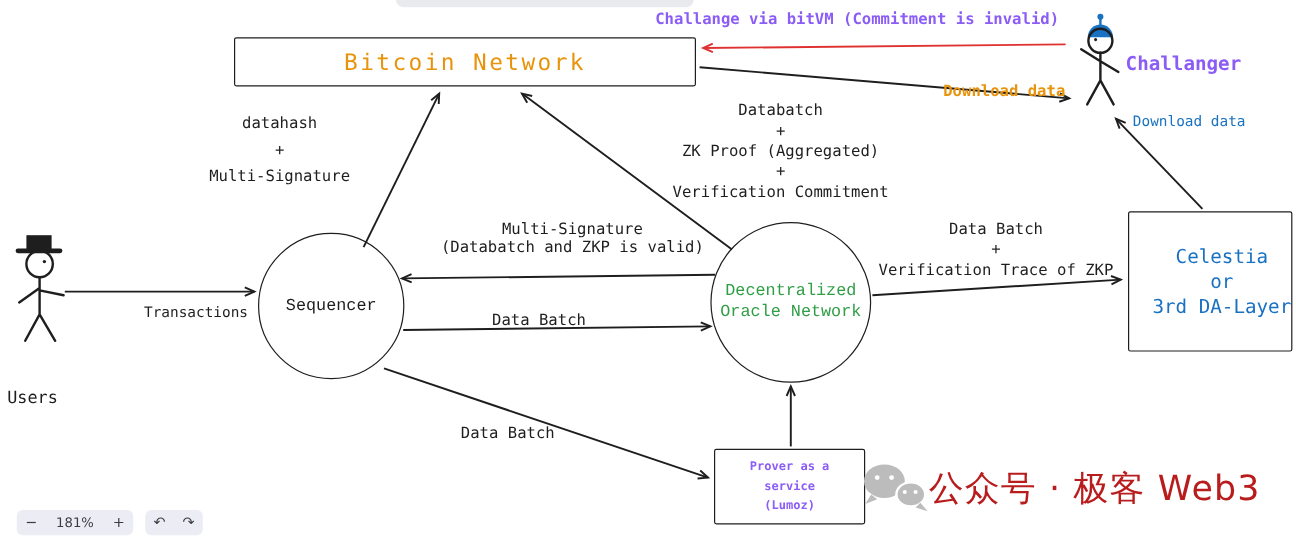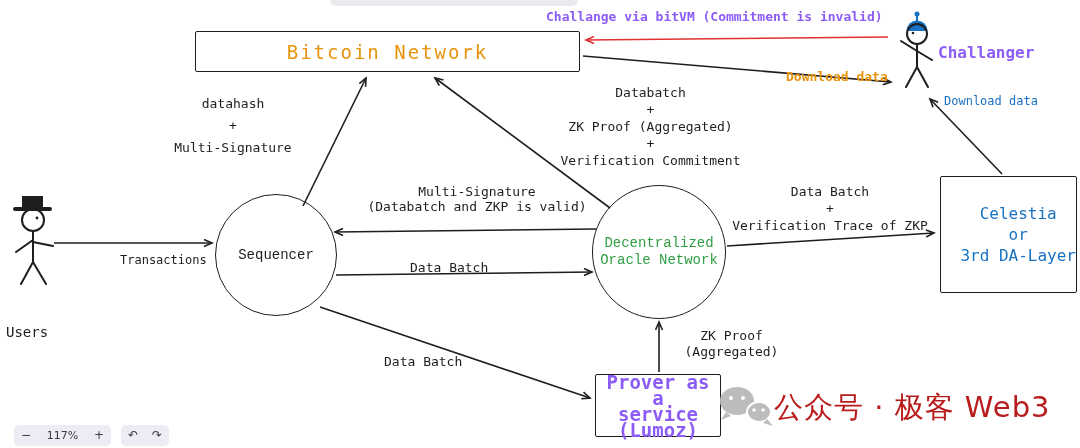--- a/index.html
+++ b/index.html
@@ -46,21 +46,21 @@
 Oracle Network</span>
   </div>
 
   <div class="box" style="left:940px;top:176px;width:137px;height:117px;justify-content:flex-end;">
     <span class="nodelbl blue" style="font-size:16px;line-height:21px;">Celestia
 or
 3rd DA-Layer</span>
   </div>
 
   <div class="box" style="left:595px;top:374px;width:126px;height:63px;">
-    <span class="nodelbl red" style="font-size:19px;line-height:16px;">Prover as a
+    <span class="nodelbl red" style="font-size:10px;line-height:16px;">Prover as a
 service
 (Lumoz)</span>
   </div>
 
   <svg class="layer" width="1080" height="448" viewBox="0 0 1080 448">
     <defs>
       <marker id="ah" markerWidth="12" markerHeight="12" refX="9" refY="4.5" orient="auto" markerUnits="userSpaceOnUse">
         <path d="M1,1 L9,4.5 L1,8" fill="none" stroke="#1e1e1e" stroke-width="1.6"></path>
       </marker>
       <marker id="ahr" markerWidth="12" markerHeight="12" refX="9" refY="4.5" orient="auto" markerUnits="userSpaceOnUse">
@@ -124,28 +124,26 @@
 ZK Proof (Aggregated)
 +
 Verification Commitment</div>
   <div class="lbl center" style="left:362px;top:184px;width:230px;line-height:15px;">Multi-Signature
 (Databatch and ZKP is valid)</div>
   <div class="lbl" style="left:410px;top:259px;">Data Batch</div>
   <div class="lbl center" style="left:728px;top:183px;width:204px;">Data Batch
 +
 Verification Trace of ZKP</div>
   <div class="lbl" style="left:384px;top:353px;">Data Batch</div>
-  <div class="lbl center" style="left:674px;top:328px;width:115px;line-height:16px;">ZK Proof
-(Aggregated)</div>
   <div class="lbl" style="left:80px;top:252px;font-size:12px;margin-left:40px;">Transactions</div>
   <div class="lbl" style="left:6px;top:288px;font-size:14px;margin-top:36px;">Users</div>
 
   <div class="island" style="left:14px;top:425px;width:97px;justify-content:space-between;">
     <button>−</button>
-    <span class="zl">117%</span>
+    <span class="zl">181%</span>
     <button>+</button>
   </div>
   <div class="island" style="left:121px;top:425px;">
     <button>↶</button>
     <button>↷</button>
   </div>
 
   <div class="watermark">
     <span>公众号 · 极客 Web3</span>
   </div>

